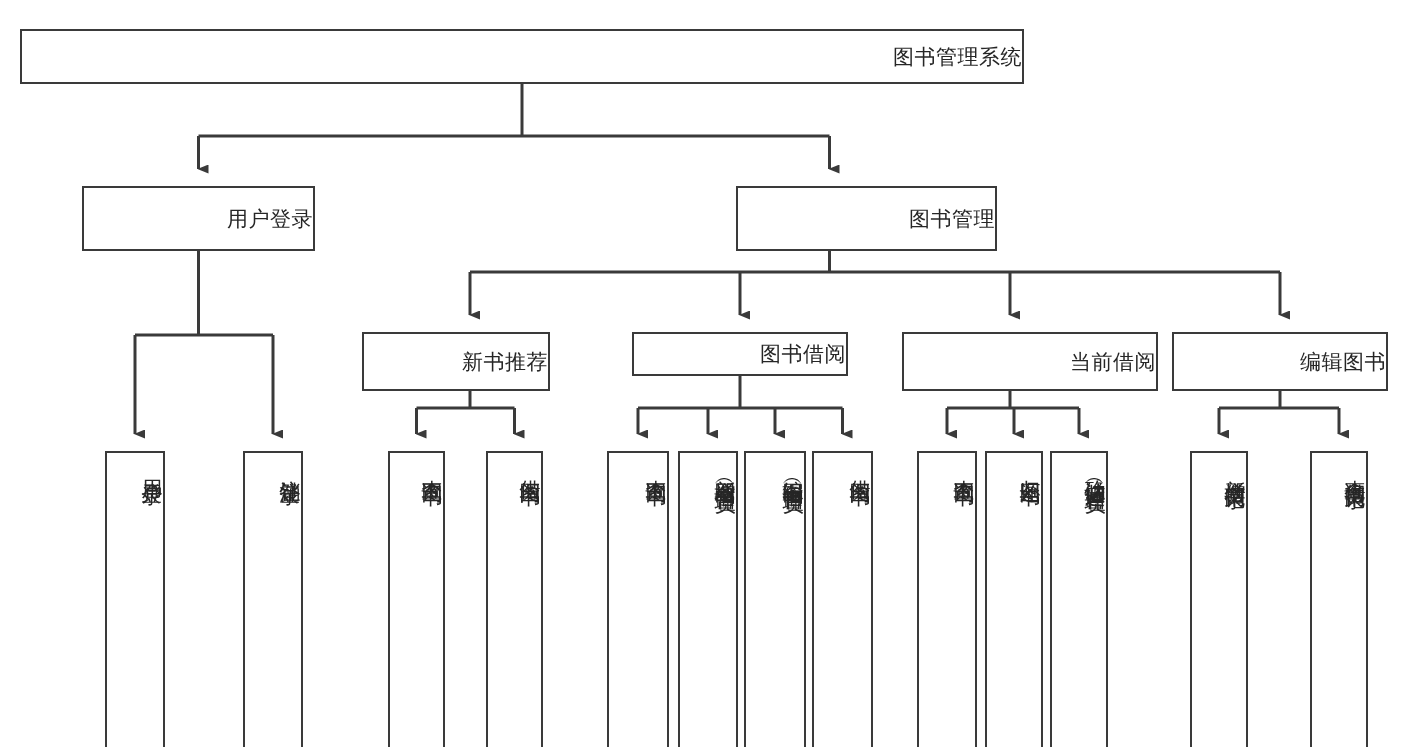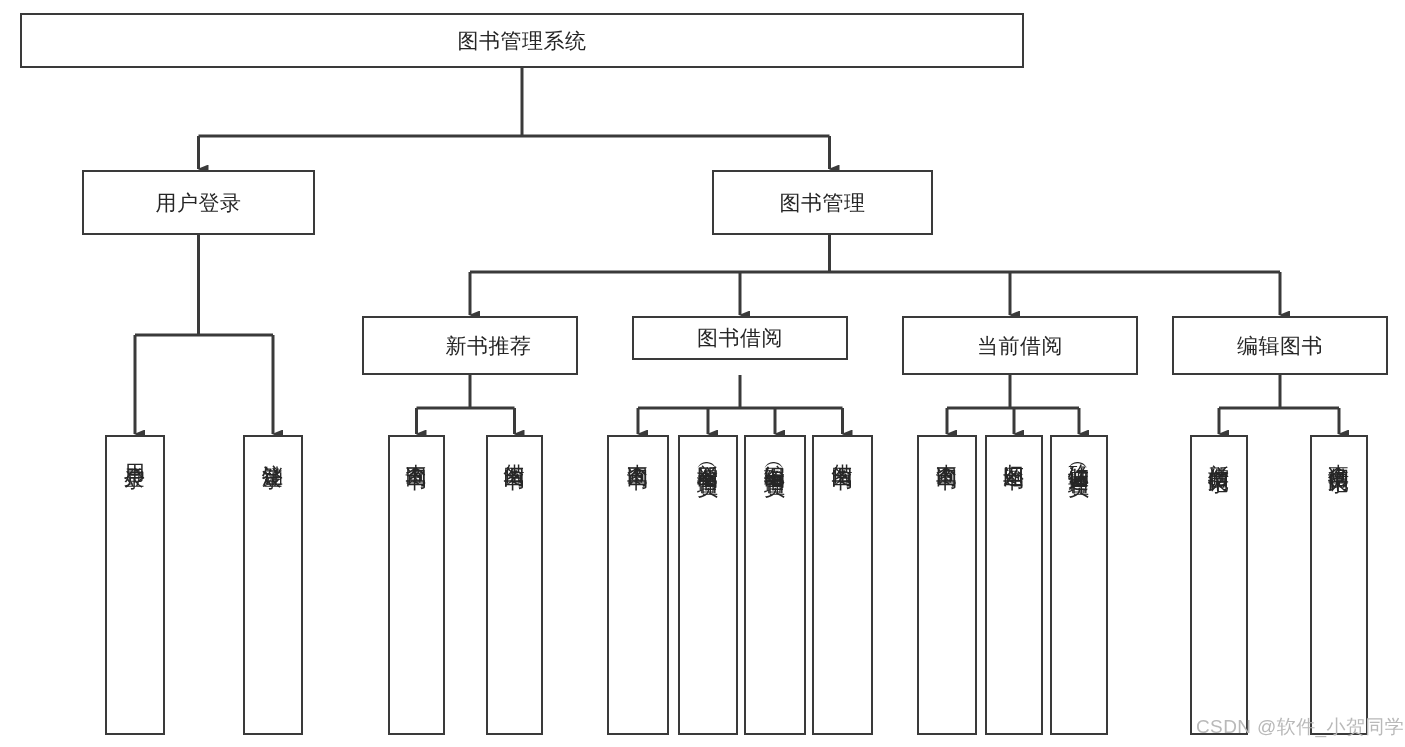--- a/index.html
+++ b/index.html
@@ -24,22 +24,23 @@
     width: 1405px;
     height: 747px;
   }
   .node {
     position: absolute;
     box-sizing: border-box;
     background: #ffffff;
     border: 2px solid #f97316;
     display: flex;
     align-items: center;
-    justify-content: center;
+    justify-content: flex-end;
     color: #262626;
+    margin-top: 16px;
   }
   .node-label {
     display: block;
     text-align: center;
     line-height: 1.12;
     white-space: pre;
     color: #262626;
   }
   .node.horizontal .node-label {
     writing-mode: horizontal-tb;
@@ -113,30 +114,30 @@
       </g>
   </svg>
 
   <div id="nodes-layer">
       <div class="node horizontal" style="left: 20px; top: 13px; width: 1004px; height: 55px; border-color: rgb(58, 58, 58);">
         <span class="node-label">图书管理系统</span>
       </div>
       <div class="node horizontal" style="left: 82px; top: 170px; width: 233px; height: 65px; border-color: rgb(58, 58, 58);">
         <span class="node-label">用户登录</span>
       </div>
-      <div class="node horizontal" style="left: 712px; top: 170px; width: 221px; height: 65px; border-color: rgb(58, 58, 58);">
+      <div class="node horizontal" style="left: 736px; top: 170px; width: 261px; height: 65px; border-color: rgb(58, 58, 58);">
         <span class="node-label">图书管理</span>
       </div>
-      <div class="node horizontal" style="left: 362px; top: 316px; width: 216px; height: 59px; border-color: rgb(58, 58, 58); padding-left: 37px;">
+      <div class="node horizontal" style="left: 362px; top: 316px; width: 188px; height: 59px; border-color: rgb(58, 58, 58); padding-left: 37px;">
         <span class="node-label">新书推荐</span>
       </div>
       <div class="node horizontal" style="left: 632px; top: 316px; width: 216px; height: 44px; border-color: rgb(58, 58, 58);">
         <span class="node-label">图书借阅</span>
       </div>
-      <div class="node horizontal" style="left: 902px; top: 316px; width: 236px; height: 59px; border-color: rgb(58, 58, 58);">
+      <div class="node horizontal" style="left: 902px; top: 316px; width: 256px; height: 59px; border-color: rgb(58, 58, 58);">
         <span class="node-label">当前借阅</span>
       </div>
       <div class="node horizontal" style="left: 1172px; top: 316px; width: 216px; height: 59px; border-color: rgb(58, 58, 58);">
         <span class="node-label">编辑图书</span>
       </div>
       <div class="node vertical" style="left: 105px; top: 435px; width: 60px; height: 300px; border-color: rgb(58, 58, 58);">
         <span class="node-label">用户登录</span>
       </div>
       <div class="node vertical" style="left: 243px; top: 435px; width: 60px; height: 300px; border-color: rgb(58, 58, 58);">
         <span class="node-label">注销登录</span>
@@ -169,14 +170,13 @@
         <span class="node-label">确认归还（管理员）</span>
       </div>
       <div class="node vertical" style="left: 1190px; top: 435px; width: 58px; height: 300px; border-color: rgb(58, 58, 58);">
         <span class="node-label">新增借阅记录</span>
       </div>
       <div class="node vertical" style="left: 1310px; top: 435px; width: 58px; height: 300px; border-color: rgb(58, 58, 58);">
         <span class="node-label">查询借阅记录</span>
       </div>
     </div>
 
-  <div class="watermark" style="left: 1196px; top: 714px;">CSDN @软件_小贺同学</div>
 </div>
 
 </body></html>

